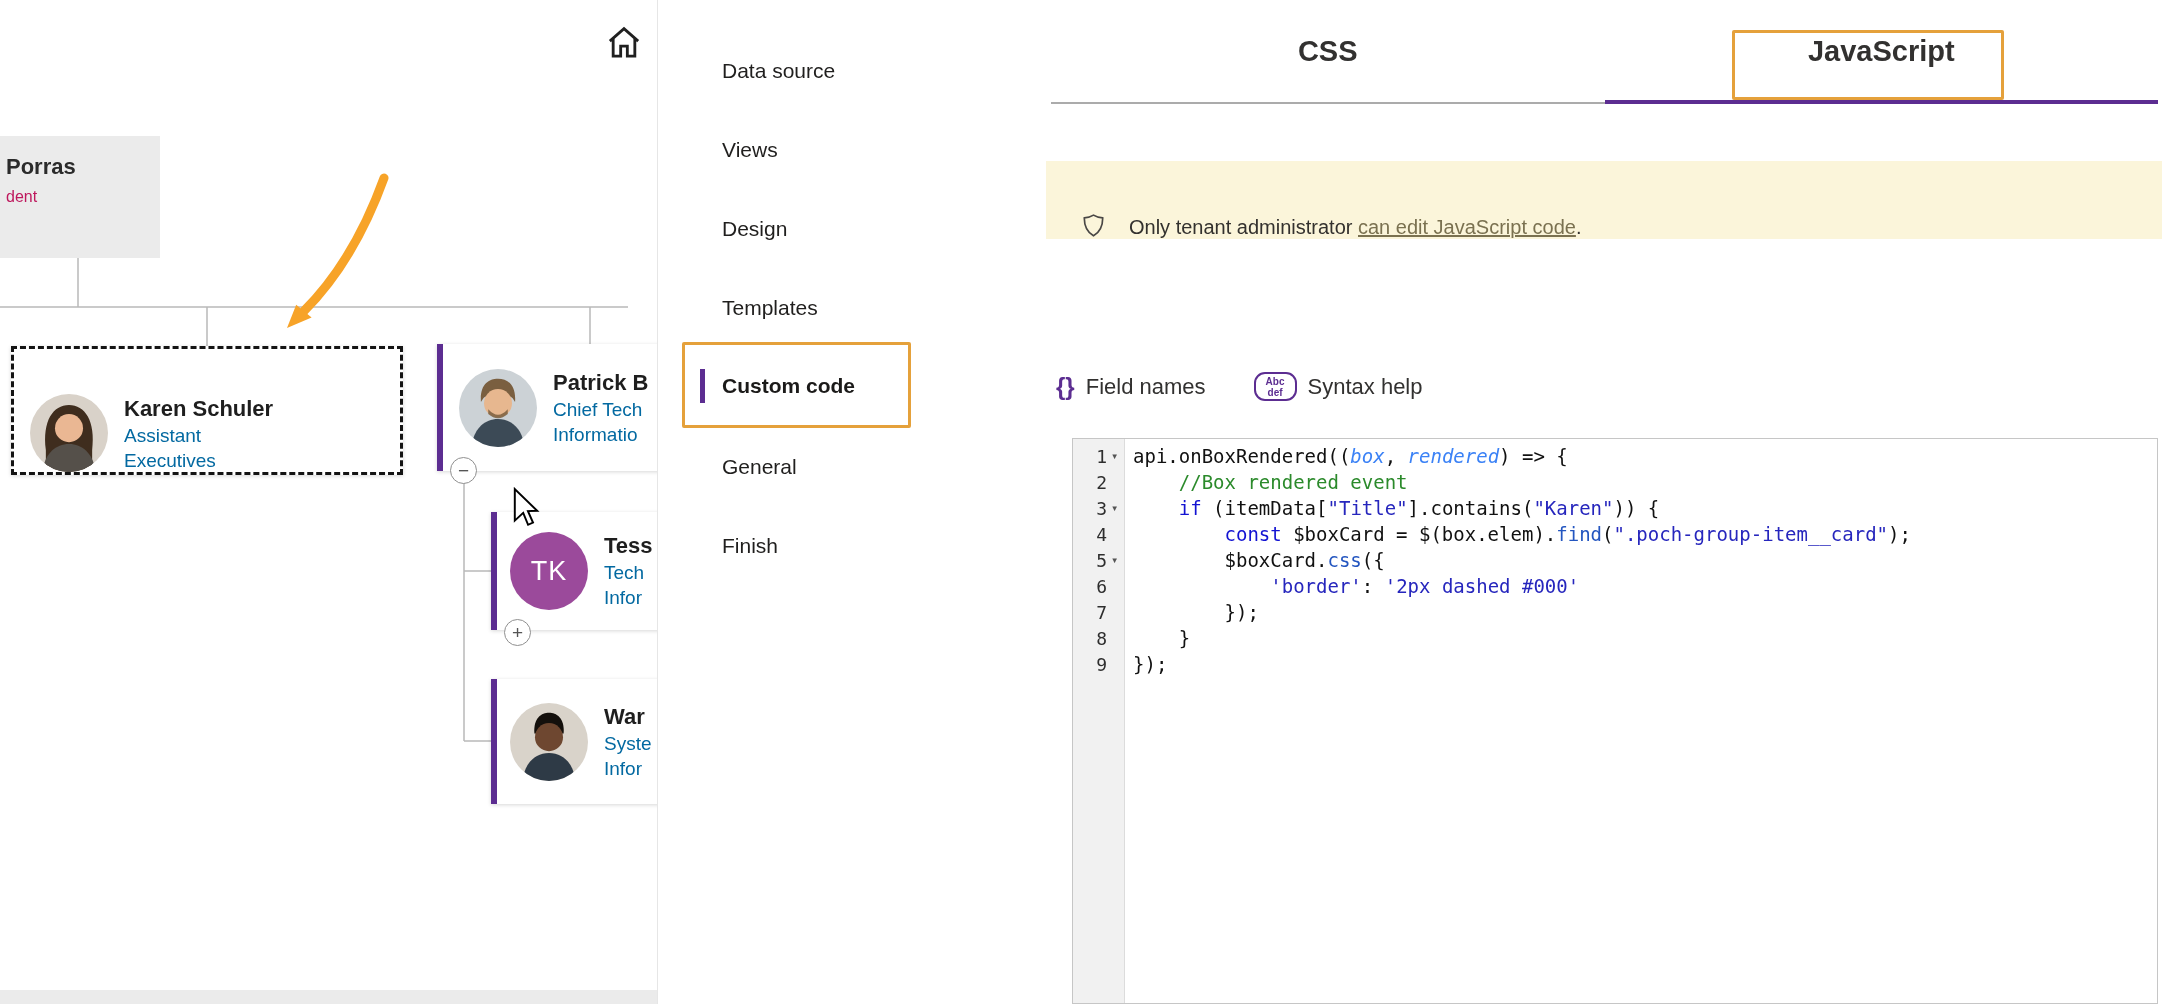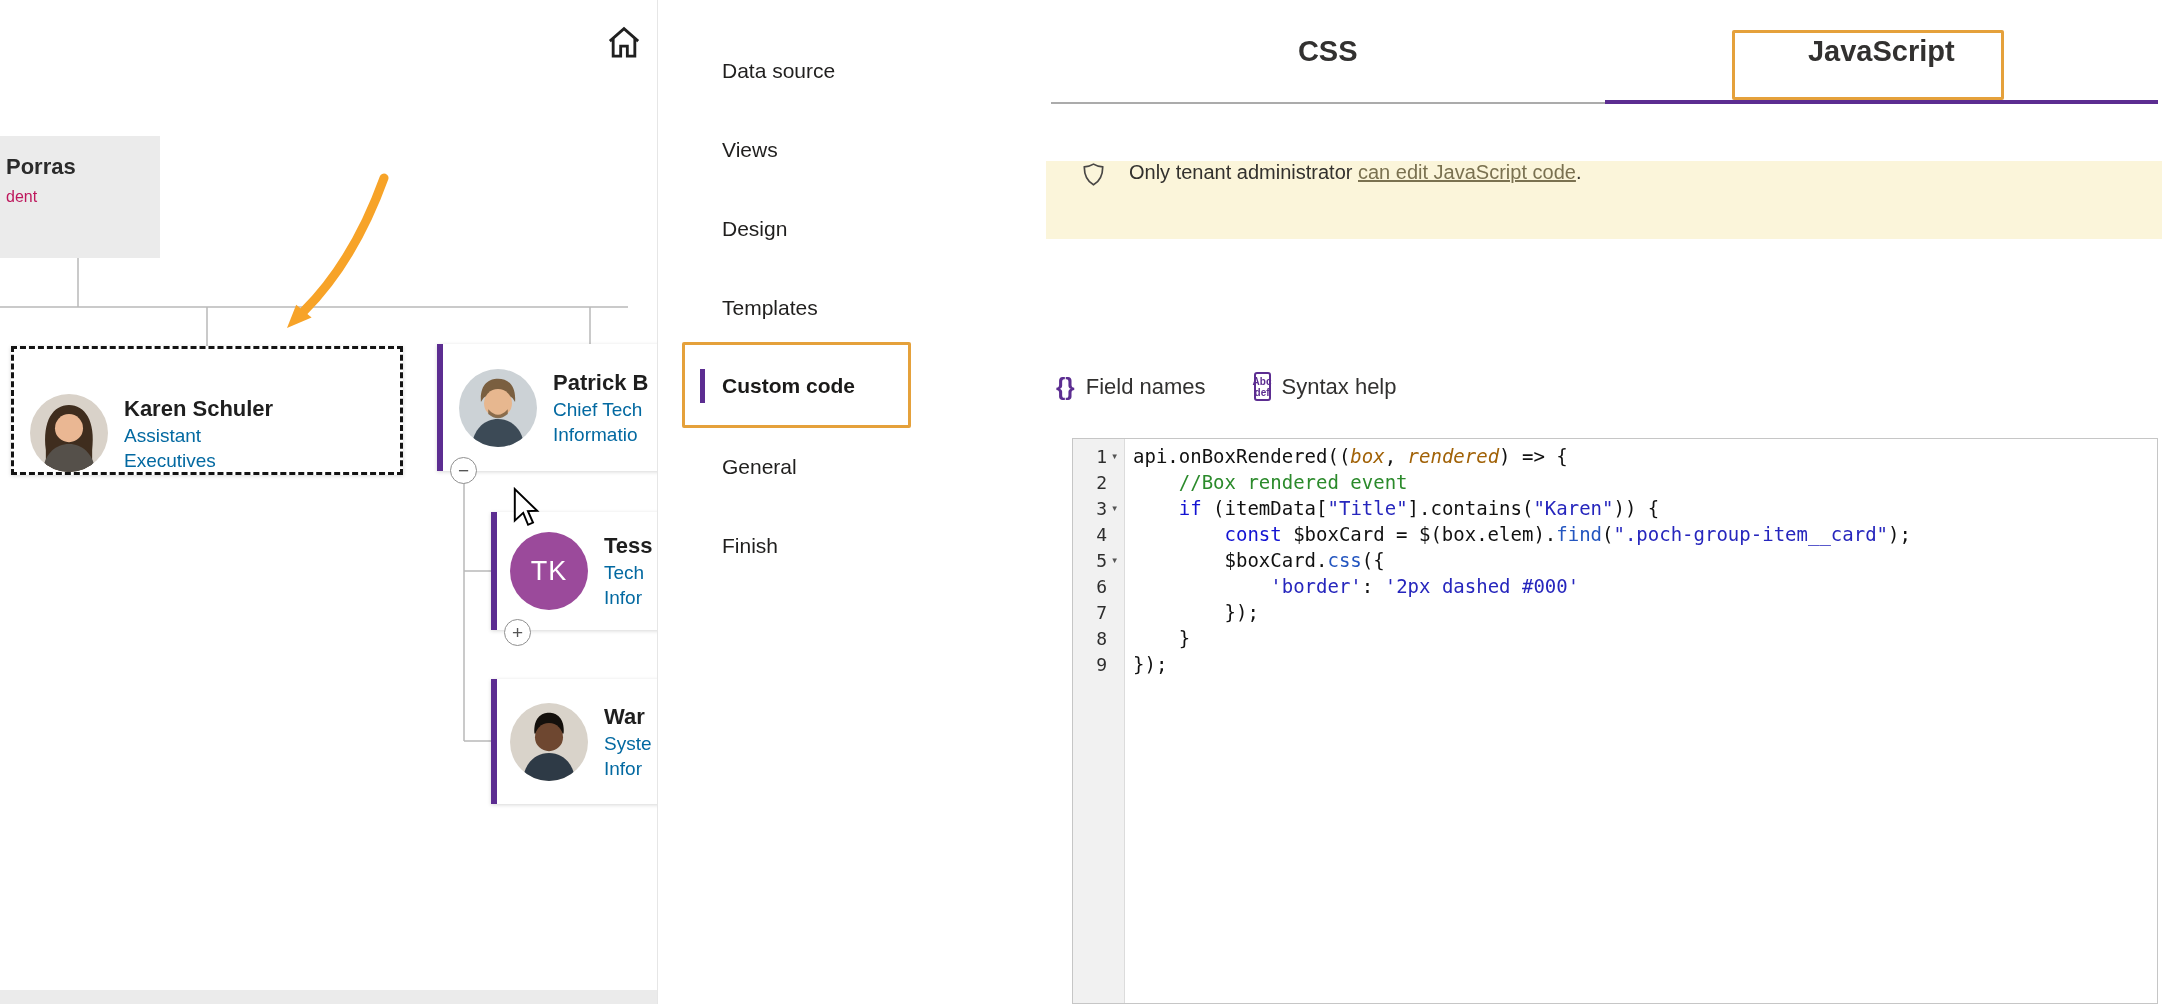--- a/index.html
+++ b/index.html
@@ -47,46 +47,46 @@
 
   
   .content{position:absolute;left:996px;top:0;width:1176px;height:1004px;background:#fff;z-index:3;}
   .tabs{position:absolute;left:55px;top:0;width:1107px;height:104px;border-bottom:2px solid #ababab;
         display:flex;box-sizing:border-box;}
   .tab{flex:1;display:flex;align-items:center;justify-content:center;font-size:29px;font-weight:600;
        color:#323130;cursor:pointer;}
   .tab-underline{position:absolute;left:50%;bottom:-2px;width:50%;height:4px;background:#5c2d91;}
   .hl-tab{left:736px;top:30px;width:272px;height:70px;}
   .notice{position:absolute;left:50px;top:161px;width:1116px;height:78px;background:#fbf5da;
-          display:flex;align-items:flex-start;padding-left:34px;box-sizing:border-box;}
+          display:flex;align-items:flex-end;padding-left:34px;box-sizing:border-box;}
   .ntext{font-size:20px;color:#33312e;margin-left:22px;}
   .nlink{color:#7a7150;text-decoration:underline;cursor:pointer;}
   .shield{display:flex;align-items:center;}
   .desc{position:absolute;left:51px;top:282px;margin:0;font-size:24px;color:#252423;}
   .toolbar{position:absolute;left:60px;top:372px;display:flex;align-items:center;gap:48px;}
   .tbtn{display:flex;align-items:center;gap:11px;font-size:22px;color:#323130;cursor:pointer;}
   .braces{color:#5c2d91;font-weight:700;font-size:24px;}
-  .abcdef{display:flex;flex-direction:column;align-items:center;justify-content:center;width:17px;height:29px;
-          border:2px solid #5c2d91;border-radius:3px;color:#5c2d91;box-sizing:border-box;}
+  .abcdef{display:flex;flex-direction:column;align-items:center;justify-content:center;width:43px;height:29px;
+          border:2px solid #5c2d91;border-radius:11px;color:#5c2d91;box-sizing:border-box;}
   .abcdef i{font-style:normal;font-size:10px;font-weight:700;line-height:11px;}
 
   
   .editor{position:absolute;left:76px;top:438px;width:1086px;height:566px;border:1px solid #c6c6c6;
           display:flex;background:#fff;box-sizing:border-box;}
   .gutter{width:52px;background:#f1f1f1;border-right:1px solid #dcdcdc;padding-top:4px;box-sizing:border-box;}
   .gcell{display:flex;justify-content:flex-end;align-items:center;height:26px;
          font-family:"DejaVu Sans Mono",monospace;font-size:18px;color:#2e2e2e;padding-right:2px;}
   .gcell .fold{width:15px;font-size:12px;color:#555;text-align:center;}
   .code-lines{flex:1;padding:4px 0 0 8px;overflow:hidden;cursor:text;}
   .cline{height:26px;line-height:26px;font-family:"DejaVu Sans Mono",monospace;font-size:19px;white-space:pre;color:#111;}
   .tok-plain{color:#111;}
   .tok-comment{color:#2b8a2b;}
   .tok-keyword{color:#1313d2;}
   .tok-string{color:#2626bd;}
-  .tok-param{color:#a16207;font-style:italic;margin-top:20px;}
+  .tok-param{color:#3b82f6;font-style:italic;margin-top:20px;}
   .tok-func{color:#2456c0;}
 </style>
 </head>
 <body>
 
 <div class="stage">
 
   <section class="org-area">
     <svg class="connectors" width="996" height="1004" viewBox="0 0 996 1004">
       <path d="M0 307 H628 M78 256 V307 M207 307 V346 M590 307 V344 M464 471 V741 M464 571 H491 M464 741 H491" stroke="#b9b9b9" stroke-width="1.5" fill="none"></path>

